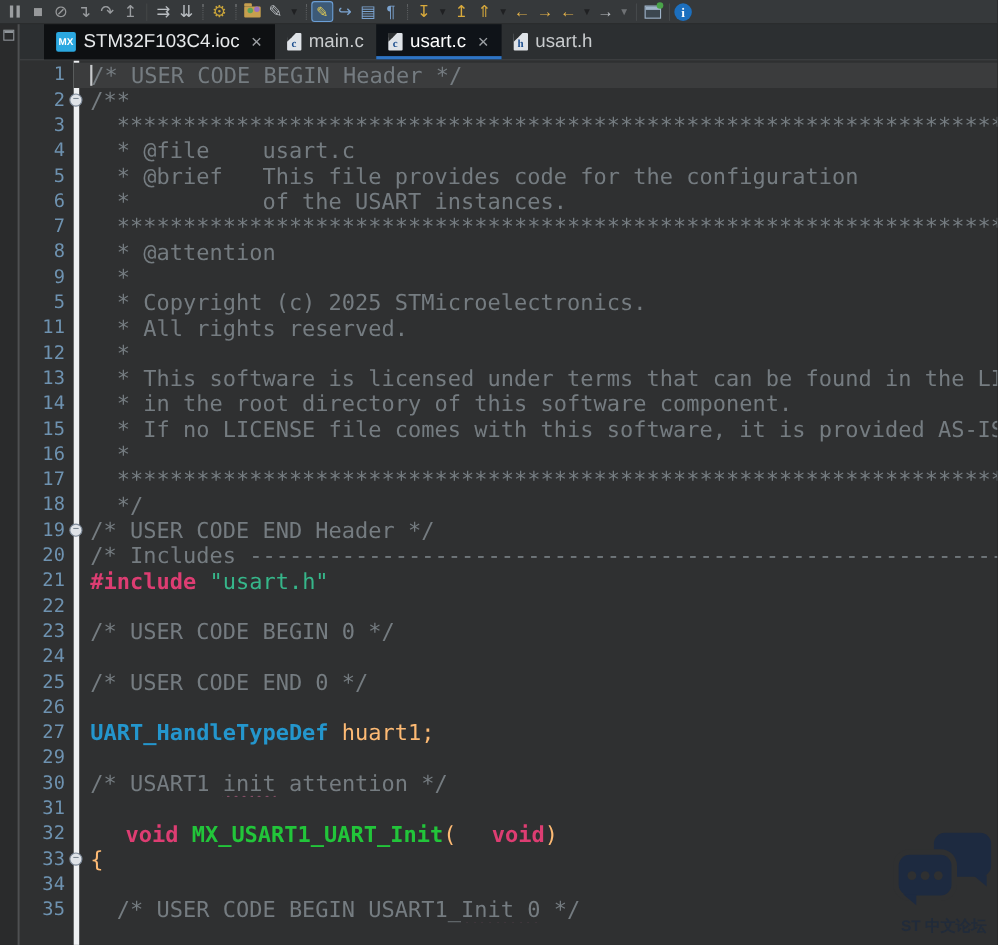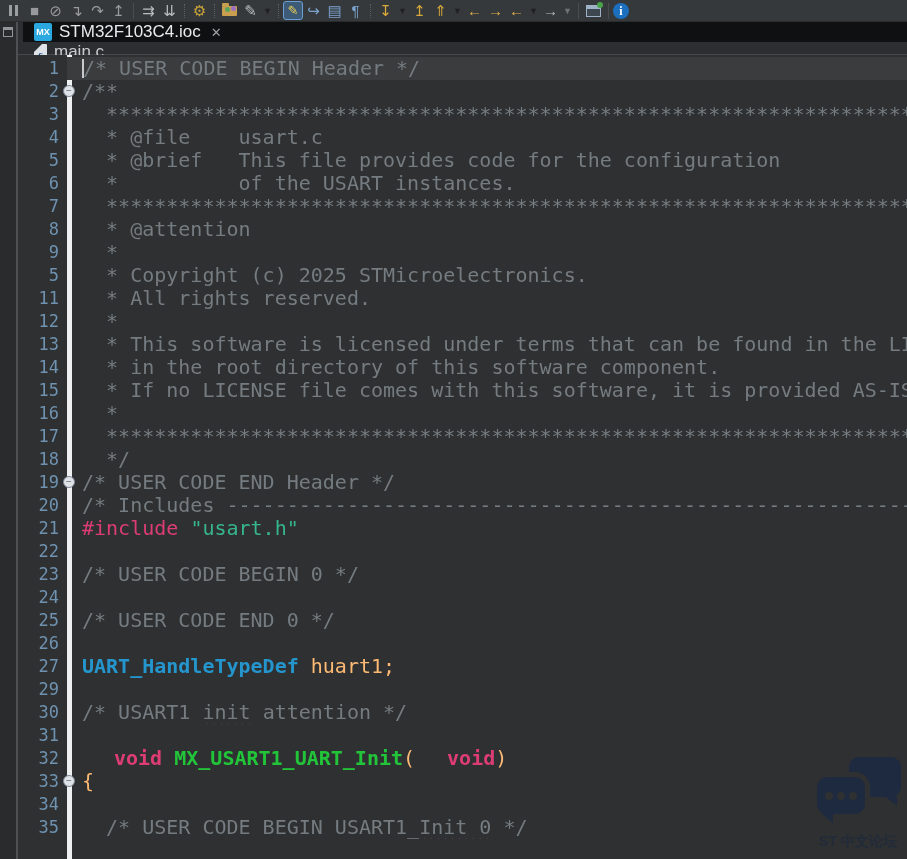--- a/index.html
+++ b/index.html
@@ -29,21 +29,21 @@
   .tb-info{width:16px;height:16px;border-radius:50%;background:#1c6fbe;color:#fff;
            font-family:"Liberation Serif",serif;font-weight:bold;font-size:12px;display:flex;align-items:center;justify-content:center;}
 
   
   .leftstrip{position:absolute;left:0;top:22px;bottom:0;width:18px;background:#2a2b2c;border-right:2px solid #4e5052;}
   .restore-icon{position:absolute;left:3px;top:5px;width:10px;height:10px;border:1px solid #90959a;}
   .restore-icon::before{content:'';position:absolute;left:0;right:0;top:0;height:2px;background:#90959a;}
 
   
   .tabbar{position:absolute;left:18px;right:0;top:22px;height:33px;background:#2c2f31;
-          border-bottom:1px solid #46484a;display:flex;align-items:stretch;padding-left:5px;flex-direction:column;}
+          border-bottom:1px solid #46484a;display:flex;align-items:stretch;padding-left:22px;}
   .tab{position:relative;display:flex;align-items:center;gap:7px;padding:0 11px;font-size:17px;color:#c9ccce;cursor:default;}
   .tab.dark{background:#0e1012;color:#e8eaec;}
   .tab.active{background:#0f1318;color:#ffffff;}
   .tab.active::after{content:'';position:absolute;left:0;right:0;bottom:0;height:3px;background:#2e74c4;}
   .tab .close{font-size:13px;color:#9ca0a4;margin-left:3px;}
   .mx-icon{width:18px;height:18px;background:#2ba8e0;border-radius:2px;color:#fff;font-weight:bold;
            font-size:9px;display:flex;align-items:center;justify-content:center;letter-spacing:0;}
   .page-icon{position:relative;width:13px;height:16px;background:#dfe3e8;border-radius:1px;
              display:flex;align-items:flex-end;justify-content:center;}
   .page-icon::before{content:'';position:absolute;left:0;top:0;border-style:solid;border-width:4px;
@@ -55,21 +55,21 @@
   .foldstrip{position:absolute;left:49px;top:0;bottom:0;width:5px;background:#eef0f2;}
   .rows{position:absolute;left:0;top:2px;right:0;}
   .row{display:flex;height:23px;white-space:pre;}
   .ln{flex:0 0 49px;width:49px;text-align:right;padding-right:8px;color:#6e92b0;
       font-family:"DejaVu Sans Mono",monospace;font-size:17px;line-height:23px;}
   .code{flex:1;padding-left:15px;font-family:"DejaVu Sans Mono",monospace;font-size:20px;line-height:23px;overflow:hidden;}
   .row.cur .code{background:#3b3c3d;}
   .cursor{display:inline-block;width:2px;height:19px;background:#c8cacc;vertical-align:middle;margin-right:-1px;position:relative;top:-1px;}
   .cmt{color:#757c81;}
   .pln{color:#fdba74;}
-  .dir{color:#dd3d72;font-weight:normal;}
+  .dir{color:#dd3d72;font-weight:bold;}
   .kw{color:#dd3d72;font-weight:bold;margin-left:32px;}
   .str{color:#36b68a;}
   .typ{color:#2496cd;font-weight:bold;}
   .fn{color:#22c53a;font-weight:bold;}
   .sq{text-decoration-line:underline;text-decoration-style:wavy;text-decoration-color:#d86a9b;text-underline-offset:4px;text-decoration-thickness:1px;}
   .fold{position:absolute;left:45px;width:12px;height:12px;border:1px solid #7e8a99;border-radius:50%;
         background:#dfe3e8;color:#5b6875;font-size:10px;line-height:10px;text-align:center;z-index:3;}
 
   
   .watermark{position:absolute;right:6px;bottom:8px;width:86px;height:94px;}

